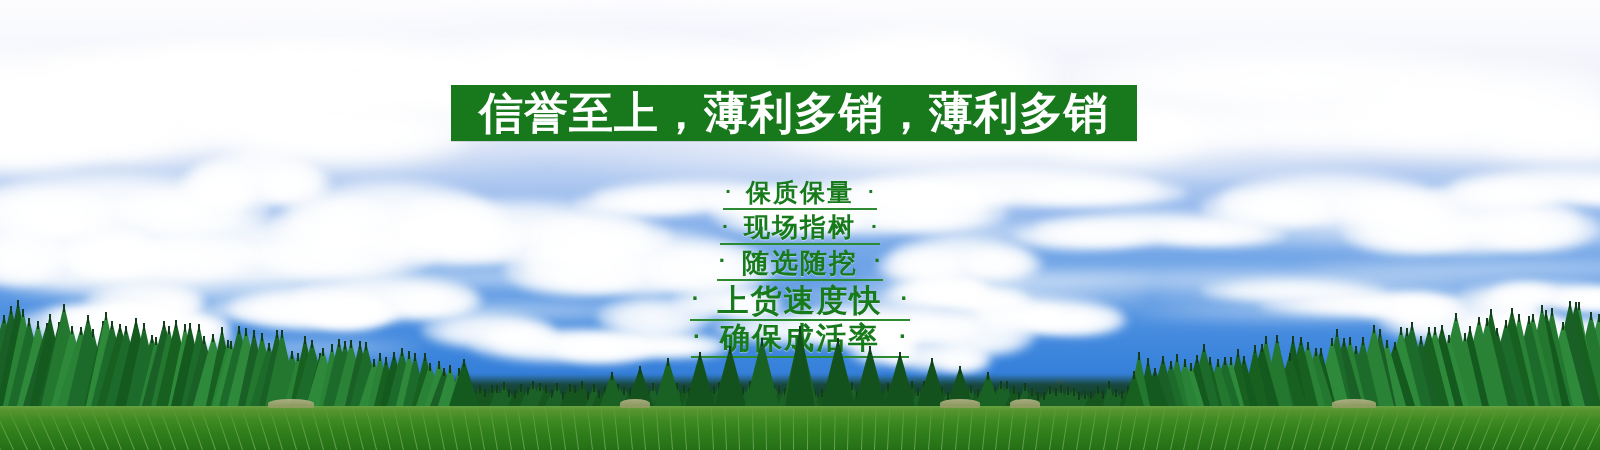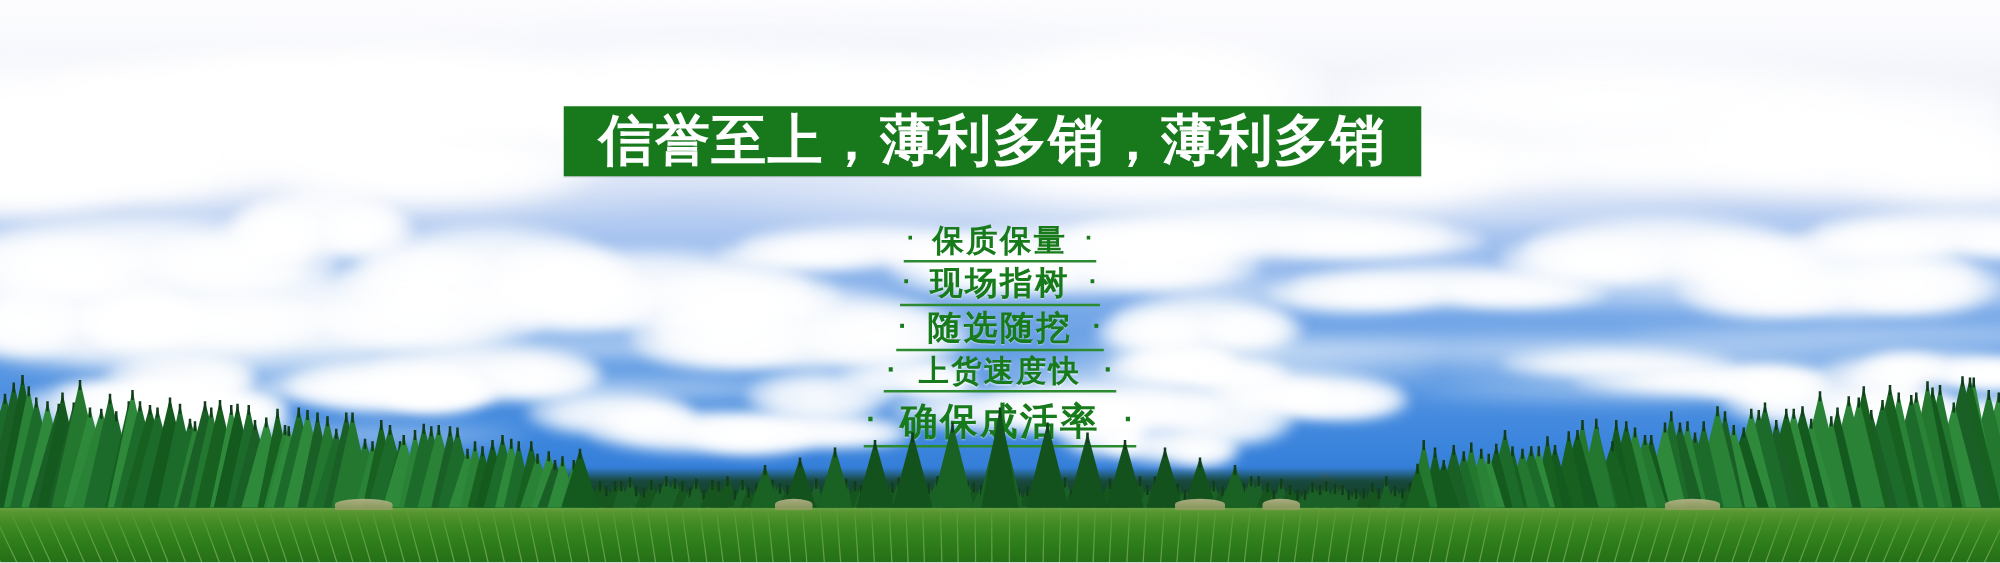--- a/index.html
+++ b/index.html
@@ -273,21 +273,21 @@
   .feature-row.r2 .feature-label { font-size: 26px; }
   .feature-row.r2 .feature-dot   { font-size: 21px; }
   .feature-row.r2 .feature-inner { gap: 15px; }
 
   .feature-row.r3 { height: 36px; }
   .feature-row.r3 .feature-label { font-size: 27px; }
   .feature-row.r3 .feature-dot   { font-size: 22px; }
   .feature-row.r3 .feature-inner { gap: 16px; }
 
   .feature-row.r4 { height: 38px; }
-  .feature-row.r4 .feature-label { font-size: 24px; }
+  .feature-row.r4 .feature-label { font-size: 31px; }
   .feature-row.r4 .feature-dot   { font-size: 23px; }
   .feature-row.r4 .feature-inner { gap: 18px; }
 
   .feature-row.r5 { height: 40px; }
   .feature-row.r5 .feature-label { font-size: 30px; }
   .feature-row.r5 .feature-dot   { font-size: 24px; }
   .feature-row.r5 .feature-inner { gap: 19px; }
 </style>
 </head>
 <body>

